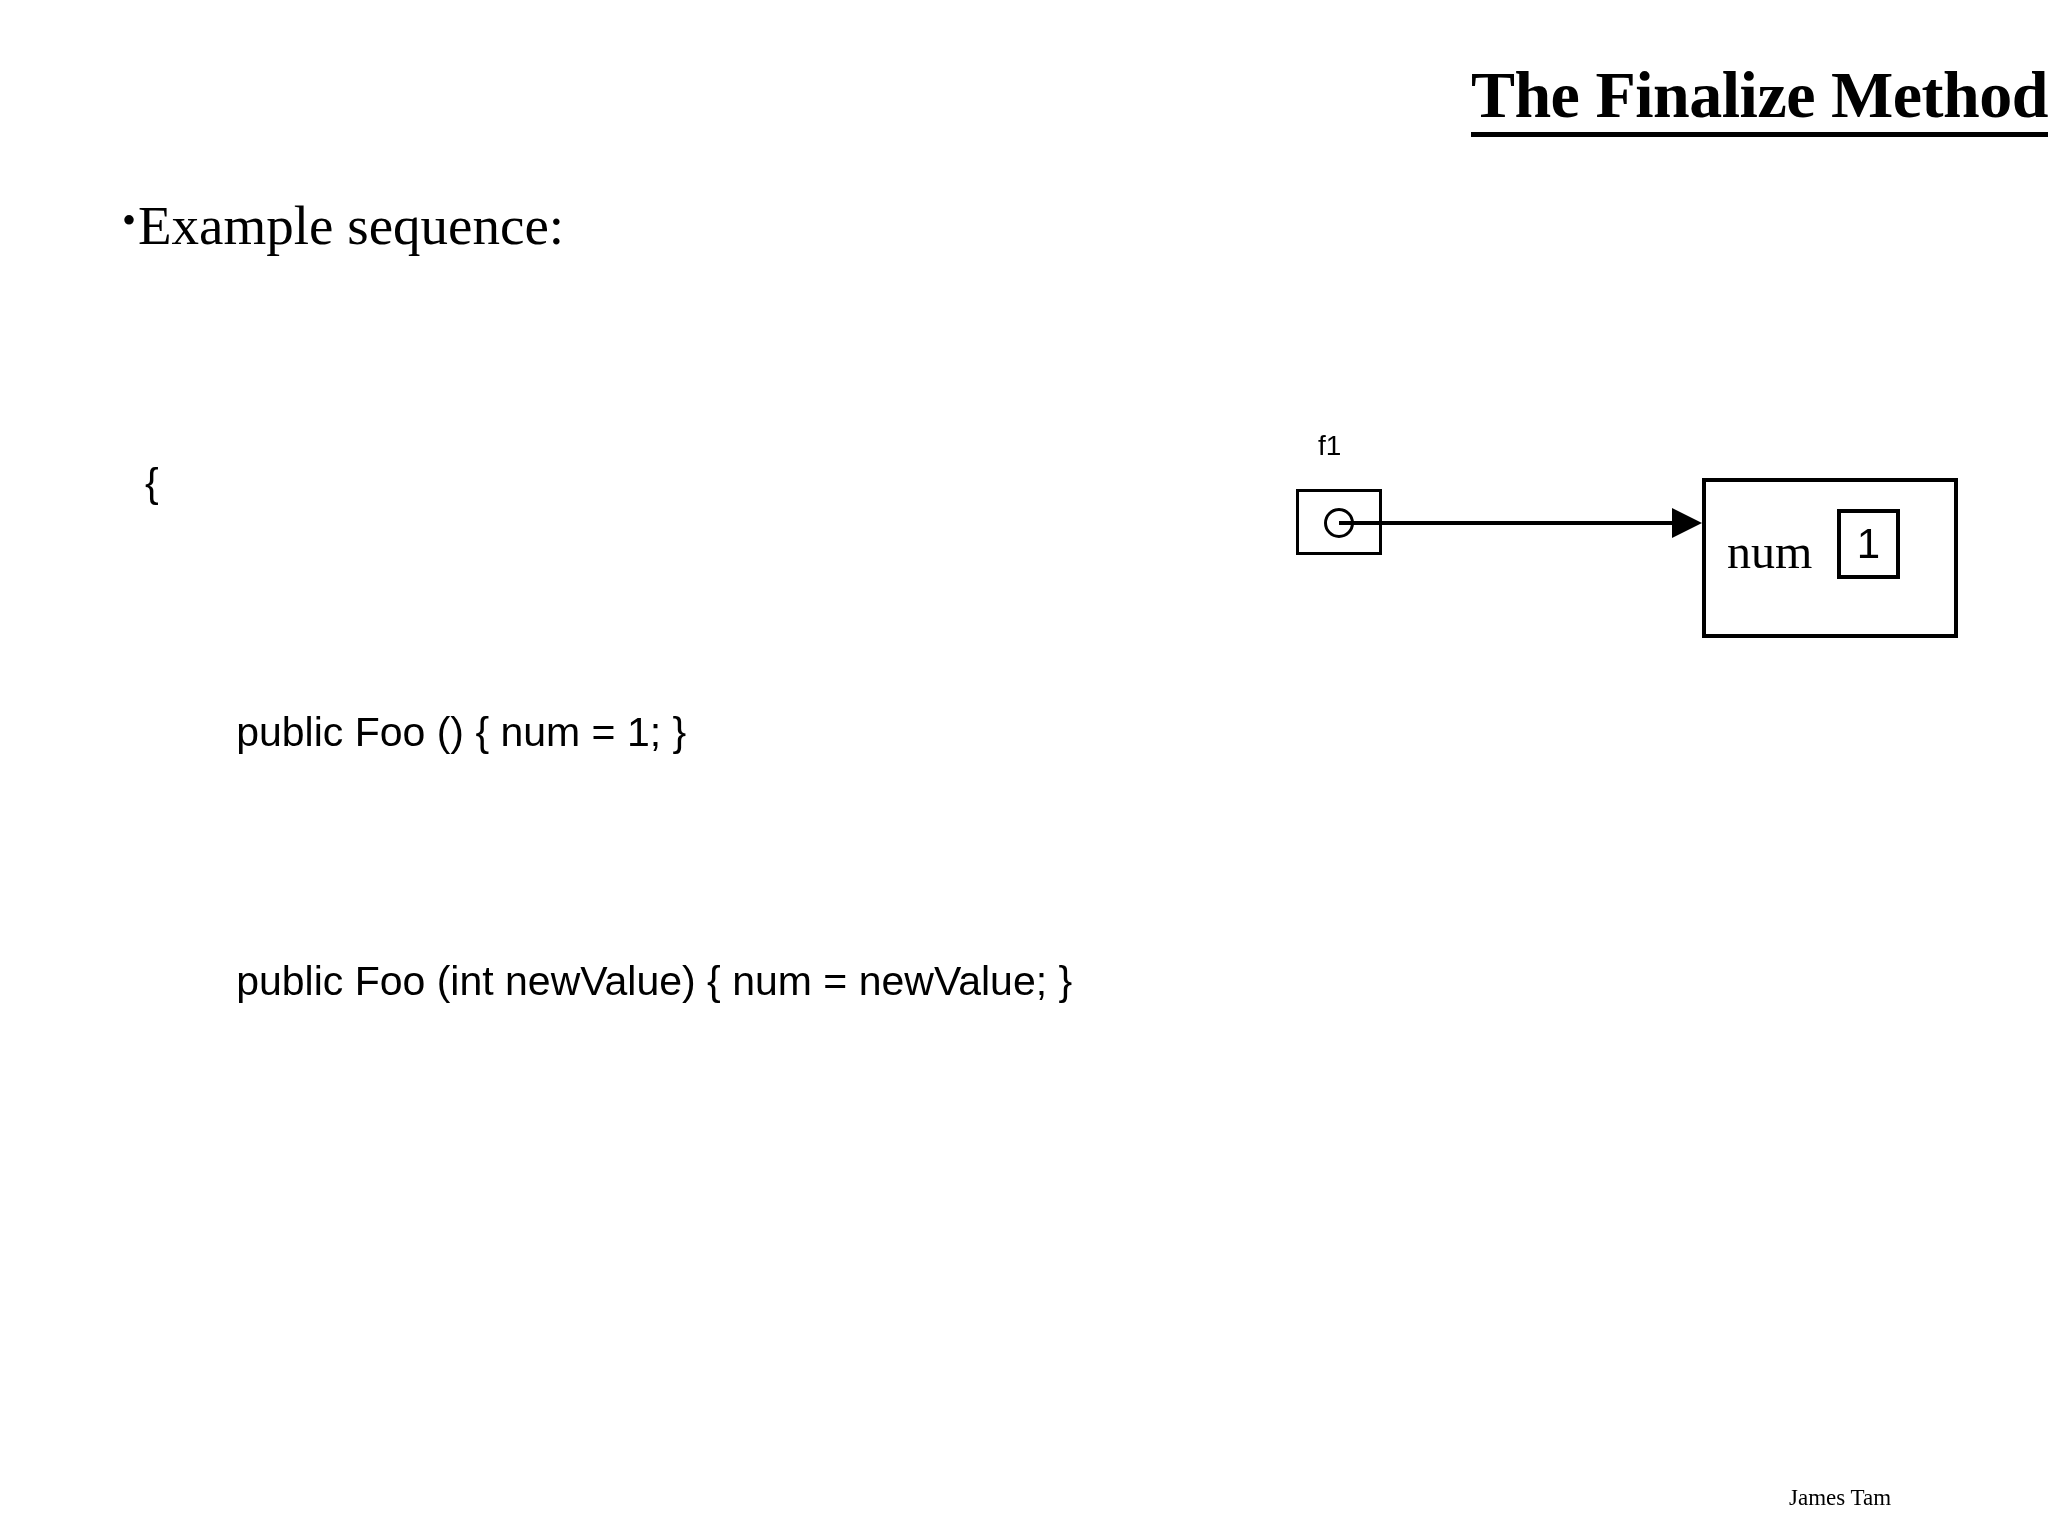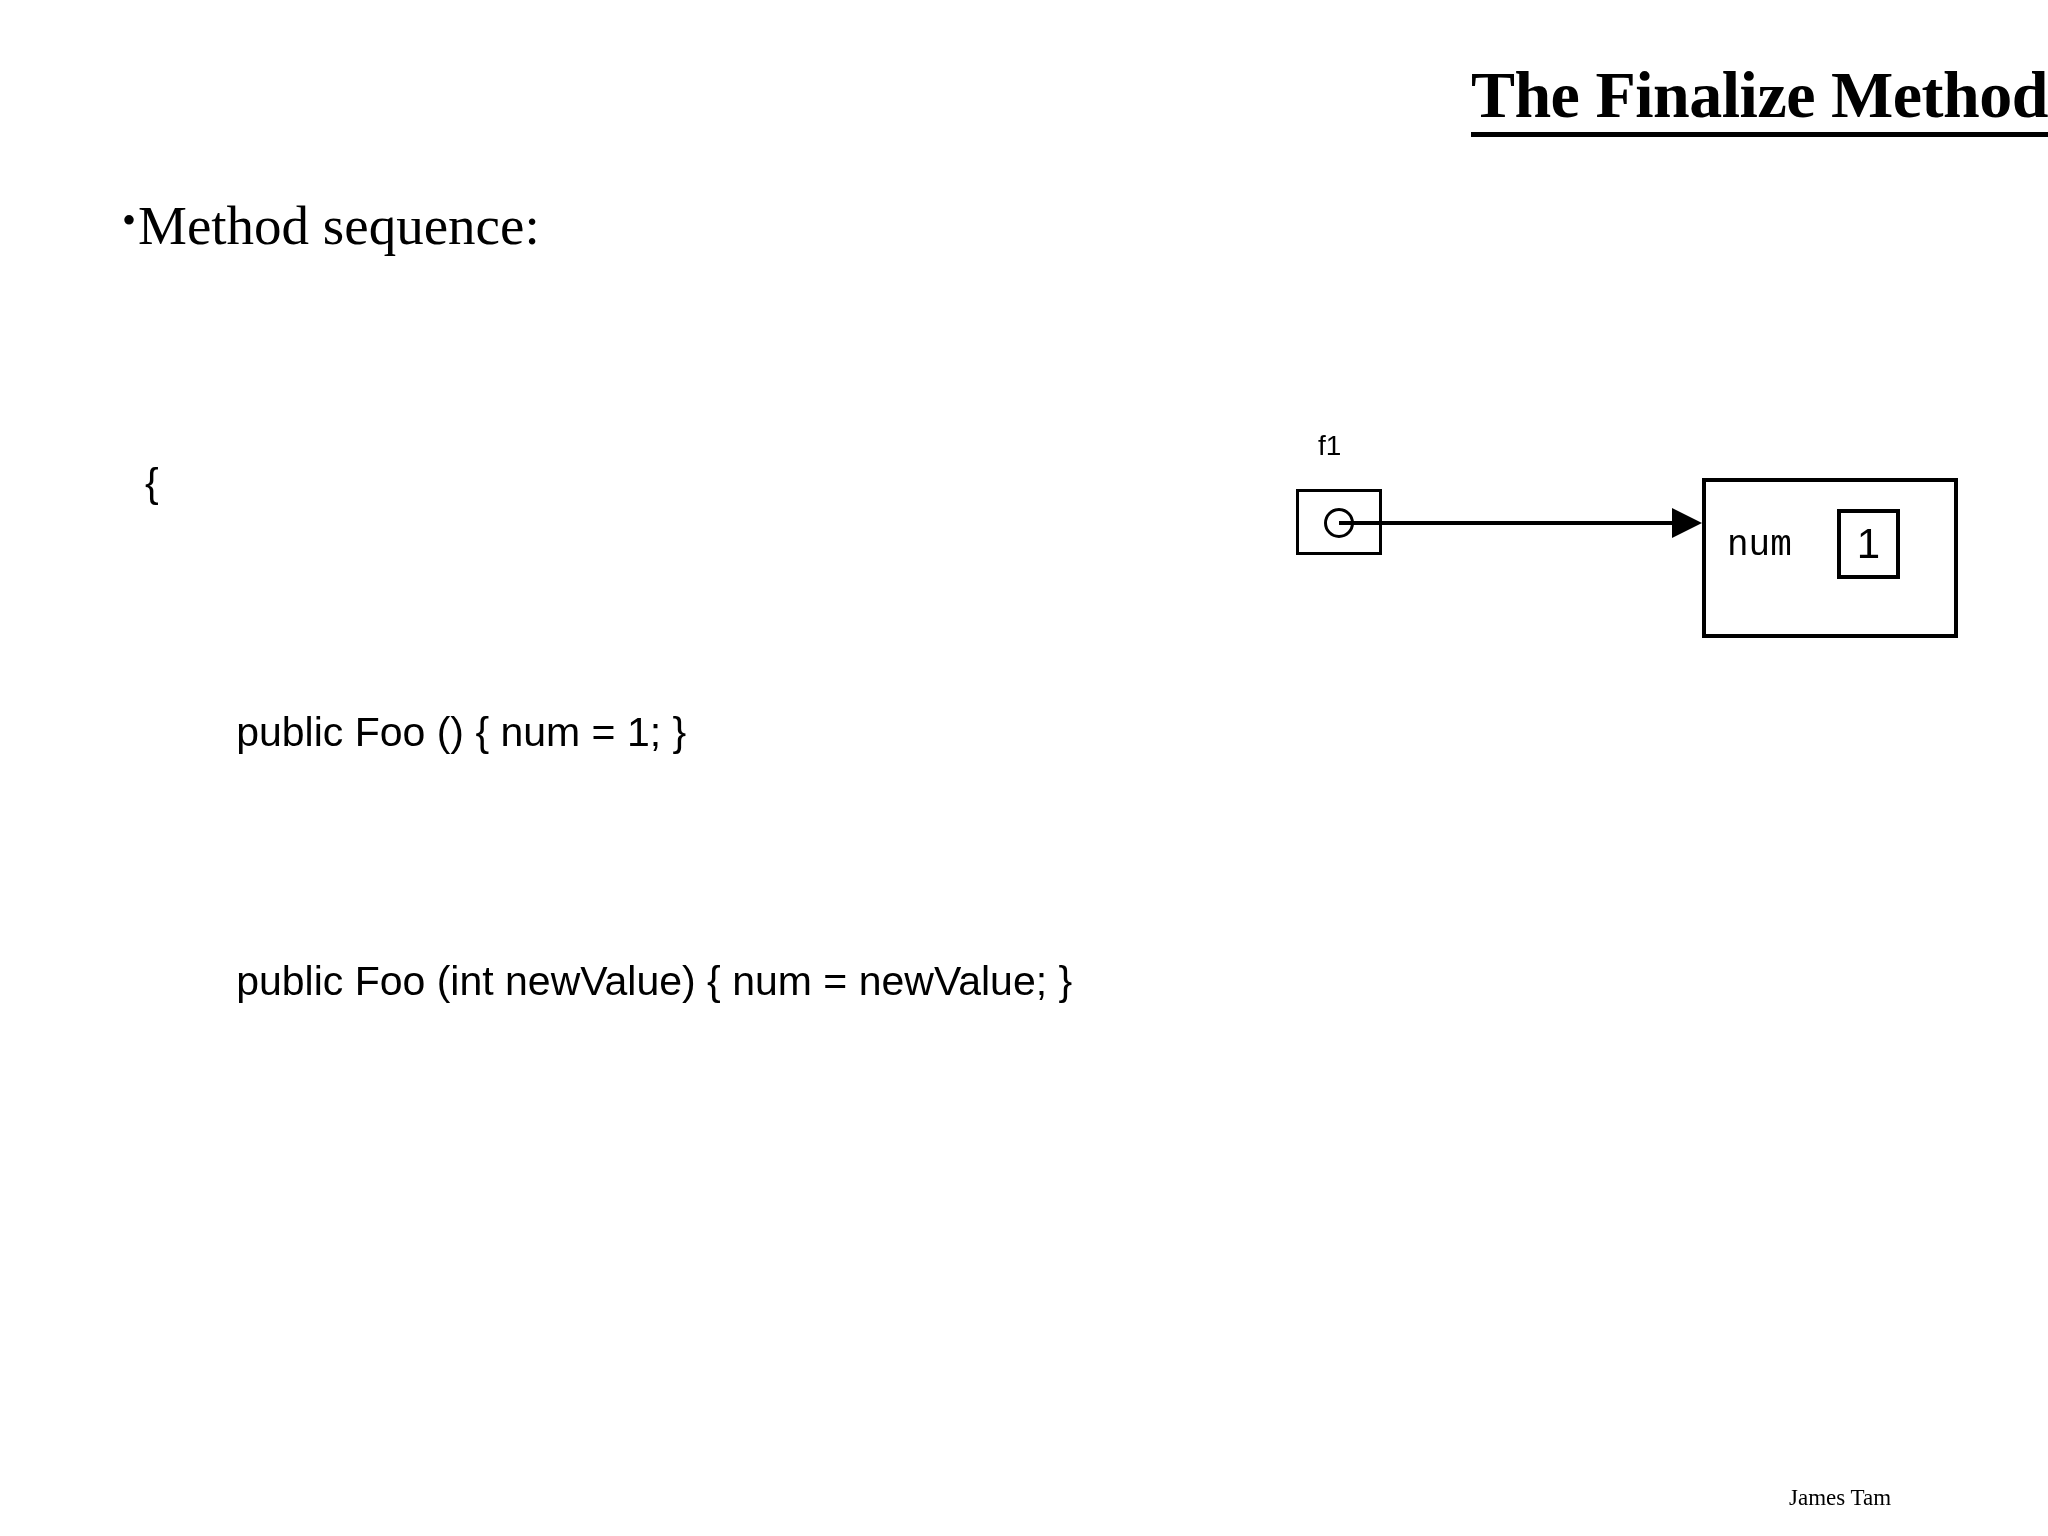--- a/index.html
+++ b/index.html
@@ -107,22 +107,22 @@
     top: 478px;
     width: 256px;
     height: 160px;
     border: 4px solid #000;
     box-sizing: border-box;
   }
   #obj-field-label {
     position: absolute;
     left: 1727px;
     top: 528px;
-    font-family: Liberation Mono, monospace;
-    font-size: 36px;
+    font-family: Liberation Serif, serif;
+    font-size: 48px;
     line-height: 1;
   }
   #obj-value-box {
     position: absolute;
     left: 1837px;
     top: 509px;
     width: 63px;
     height: 70px;
     border: 4px solid #000;
     box-sizing: border-box;
@@ -147,21 +147,21 @@
 <body>
 
 <div id="slide">
 
   <div id="slide-title">
     <span class="underline-text">The Finalize Method</span>
   </div>
 
   <div id="bullet-row">
     <span class="bullet-dot">•</span>
-    <span>Method sequence:</span>
+    <span>Example sequence:</span>
   </div>
 
   <div id="code-block">
     <div class="code-line">{</div>
     <div class="code-line">        public Foo () { num = 1; }</div>
     <div class="code-line">        public Foo (int newValue) { num = newValue; }</div>
     
     
     
     

